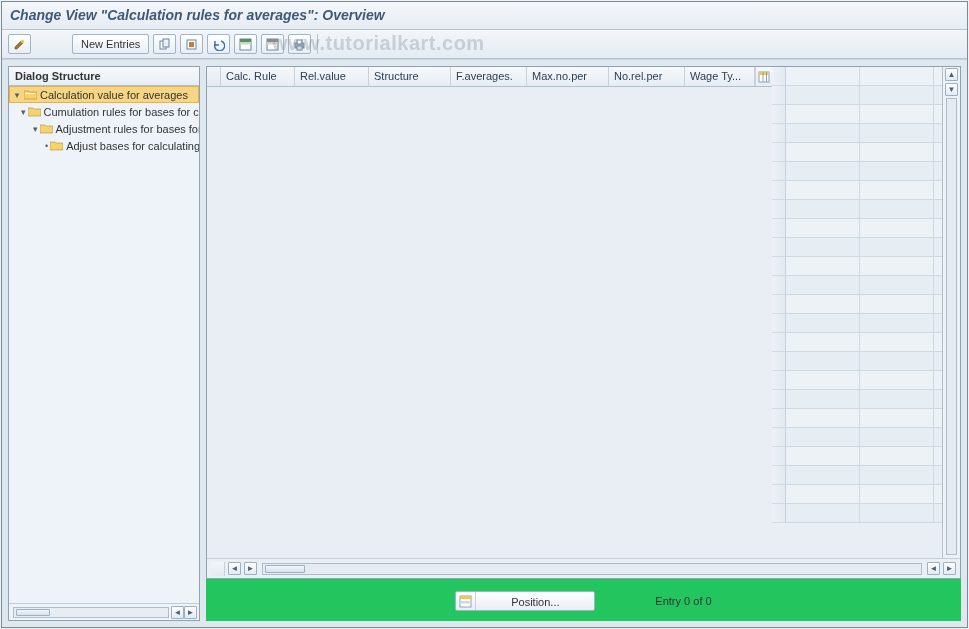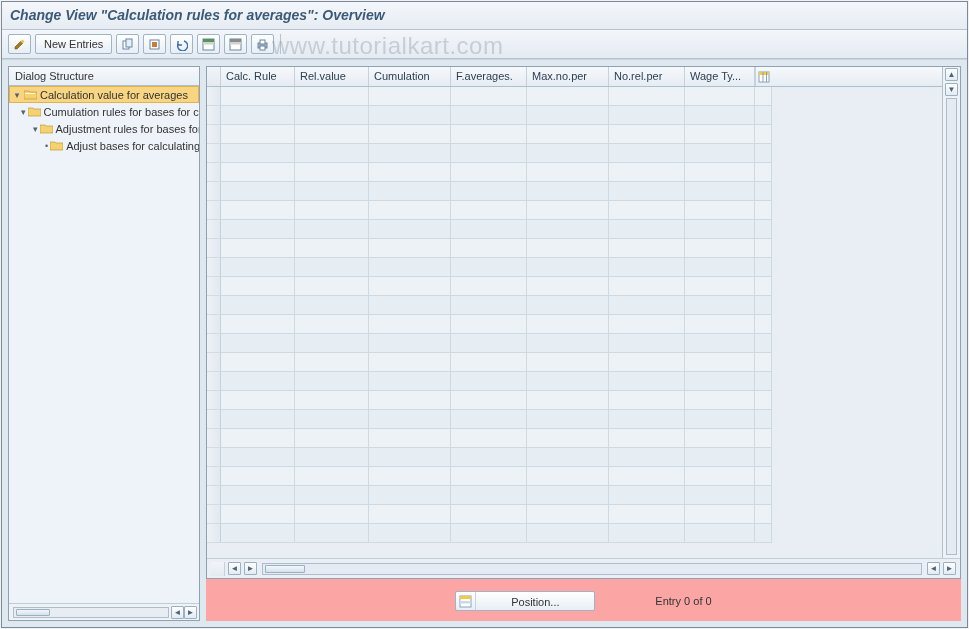--- a/index.html
+++ b/index.html
@@ -55,33 +55,33 @@
     min-width: 20px;
     border: 1px solid #9fb4c6;
     border-radius: 2px;
     background: linear-gradient(#ffffff,#e7eef5);
     display: inline-flex;
     align-items: center;
     justify-content: center;
     padding: 0 4px;
     cursor: pointer;
   }
-  .tbtn.text { padding: 0 8px; }
+  .tbtn.text { padding: 0 8px; margin-left: 37px; }
   .tvsep {
     width: 0px;
     height: 20px;
     border-left: 1px solid #b7c4ce;
     margin: 0 2px;
   }
   .watermark {
     position: absolute;
     left: 270px;
     top: 2px;
-    font-size: 24px;
-    font-weight: normal;
+    font-size: 20px;
+    font-weight: bold;
     color: rgba(140,150,160,0.38);
     letter-spacing: 0.5px;
     pointer-events: none;
     white-space: nowrap;
     text-align: right;
   }
 
   
   .main {
     flex: 1;
@@ -99,20 +99,21 @@
     border: 1px solid #8fa2b3;
     margin: 6px 4px 6px 6px;
     background: #fff;
   }
   .sidebar-hd {
     background: linear-gradient(#f6f9fc,#e8eef5);
     border-bottom: 1px solid #aebfcd;
     padding: 3px 6px;
     font-size: 11px;
     color: #333;
+    font-weight: bold;
   }
   .tree {
     flex: 1;
     overflow: hidden;
     background: #edf3f8;
     position: relative;
   }
   .tree-row {
     display: flex;
     align-items: center;
@@ -177,21 +178,21 @@
     min-height:0;
   }
   .grid-scroll {
     display:flex;
     flex:1;
     min-height:0;
   }
   .grid-main {
     flex:1;
     display:flex;
-    flex-direction:column;
+    flex-direction:row;
     min-width:0;
     border-right: 1px solid #b3c1cd;
   }
   .grid-head {
     display:flex;
     background: linear-gradient(#f6f9fc,#e5ecf3);
     border-bottom: 1px solid #aebfcd;
     height: 20px;
   }
   .rowsel-col {
@@ -269,21 +270,21 @@
     border:1px solid #9ab0c3; border-radius:1px;
   }
 
   
   .footer {
     display:flex;
     align-items:center;
     padding: 12px 8px 10px 8px;
     gap: 60px;
     justify-content: center;
-    background:#fca5a5;
+    background:#22c55e;
   }
   .pos-btn {
     display:flex; align-items:center;
     border:1px solid #9fb4c6; border-radius:2px;
     background: linear-gradient(#ffffff,#e7eef5);
     height:20px; width:140px; cursor:pointer;
     overflow:hidden;
   }
   .pos-btn .icon-part {
     width:20px; display:flex;align-items:center;justify-content:center;
@@ -432,21 +433,21 @@
     </div>
 
     <div class="content">
       <div class="grid-wrap">
         <div class="grid-scroll">
           <div class="grid-main">
             <div class="grid-head">
               <div class="rowsel-col"></div>
               <div class="col-head cw0"><span>Calc. Rule</span></div>
               <div class="col-head cw1"><span>Rel.value</span></div>
-              <div class="col-head cw2"><span>Cumulation</span></div>
+              <div class="col-head cw2"><span>Structure</span></div>
               <div class="col-head cw3"><span>F.averages.</span></div>
               <div class="col-head cw4"><span>Max.no.per</span></div>
               <div class="col-head cw5"><span>No.rel.per</span></div>
               <div class="col-head cw6"><span>Wage Ty...</span></div>
               <div class="config-col">
                 <span>
                   <svg width="12" height="12">
                       <rect x="1" y="1" width="10" height="10" fill="#fff" stroke="#8aa1b6"></rect>
                       <rect x="1" y="1" width="10" height="3" fill="#f2c94c"></rect>
                       <line x1="5" y1="1" x2="5" y2="11" stroke="#8aa1b6"></line>

